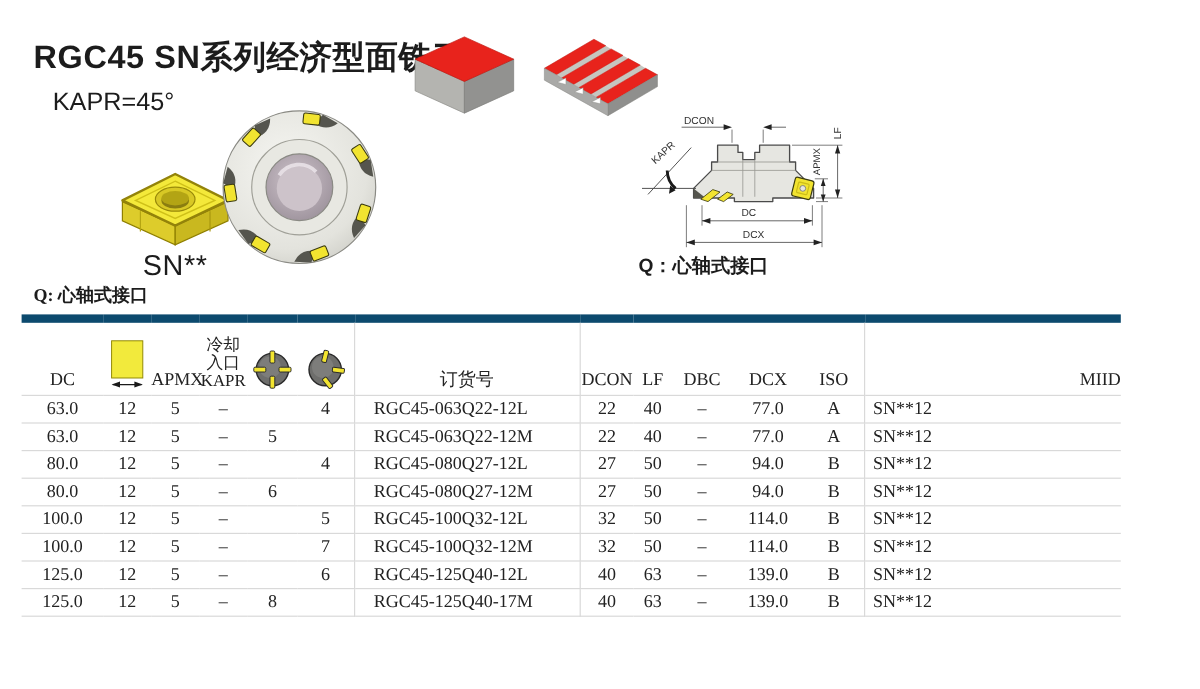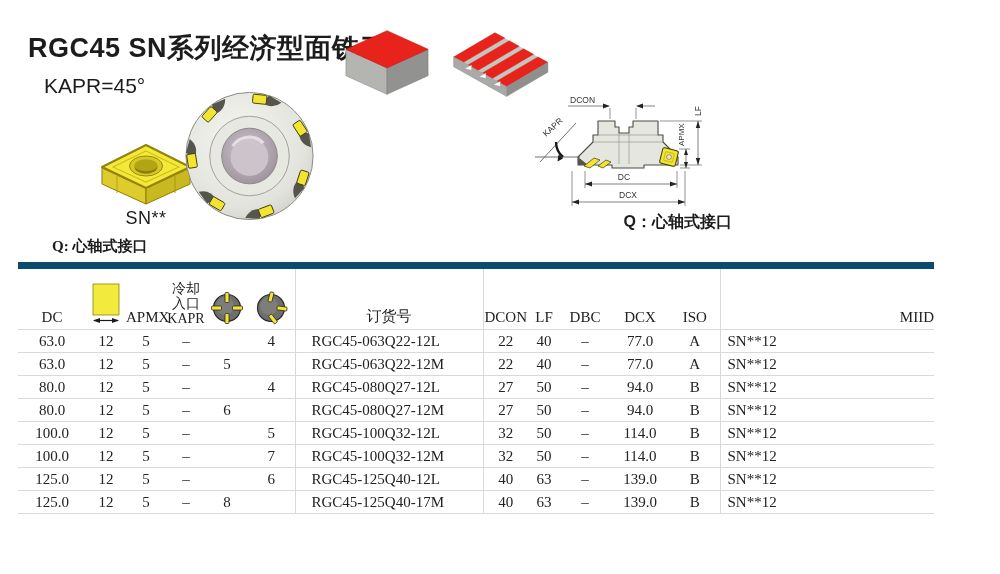--- a/index.html
+++ b/index.html
@@ -4,24 +4,24 @@
 <style>
   html,body{margin:0;padding:0;}
   body{
     width:1000px;height:574px;position:relative;overflow:hidden;
     background:#ffffff;color:#1c1c1c;
     font-family:"Liberation Sans","DejaVu Sans",sans-serif;
   }
   .abs{position:absolute;}
   #page-title{left:28px;top:30px;font-size:27px;font-weight:700;letter-spacing:.5px;}
   #page-subtitle{left:28px;top:74px;font-size:21px;font-weight:500;margin-left:16px;}
-  #sn-label{left:85px;top:208px;width:122px;text-align:center;font-size:18px;font-weight:500;letter-spacing:.5px;}
-  #diagram-caption{left:532px;top:212px;width:200px;text-align:right;font-size:16px;font-weight:700;}
+  #sn-label{left:85px;top:208px;width:122px;text-align:center;font-size:24px;font-weight:500;letter-spacing:.5px;}
+  #diagram-caption{left:532px;top:212px;width:200px;text-align:left;font-size:16px;font-weight:700;}
   #section-title{left:28px;top:237px;font-size:15px;font-weight:700;
-    font-family:"Liberation Serif","DejaVu Serif",serif;margin-left:24px;}
+    font-family:"Liberation Serif","DejaVu Serif",serif;}
   
   table#spec{
     position:absolute;left:18px;top:262px;width:916px;
     border-collapse:collapse;table-layout:fixed;
     font-family:"Liberation Serif","DejaVu Serif",serif;
     font-size:15px;color:#222;
   }
   #spec th{
     height:57px;vertical-align:bottom;text-align:center;font-weight:400;
     padding:0 0 3px 0;border-top:7px solid #0c4a6e;border-bottom:1px solid #d9d9d9;

